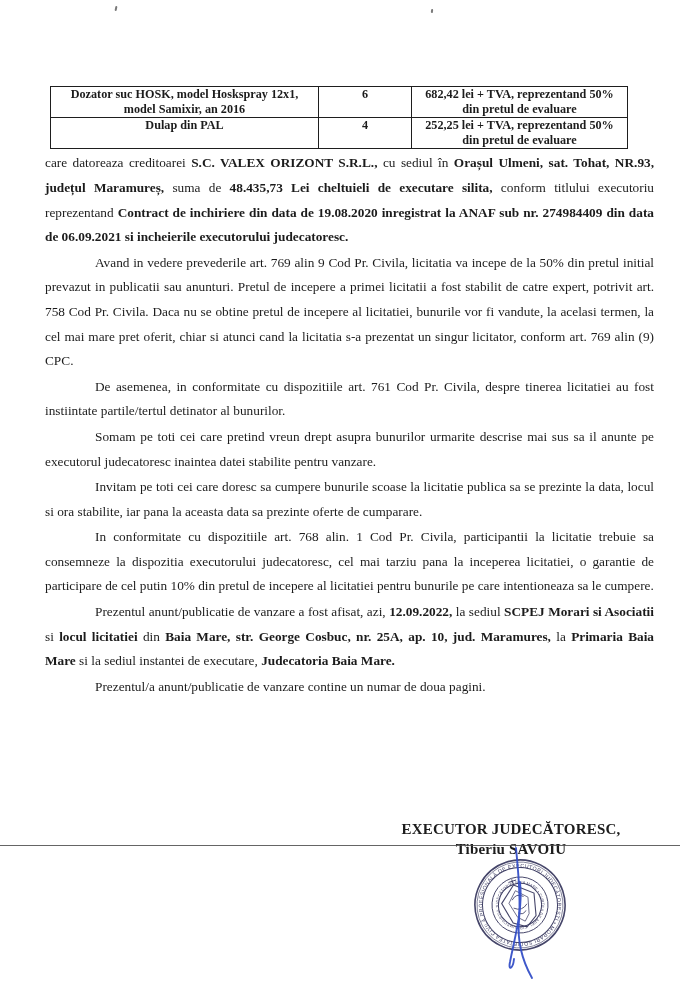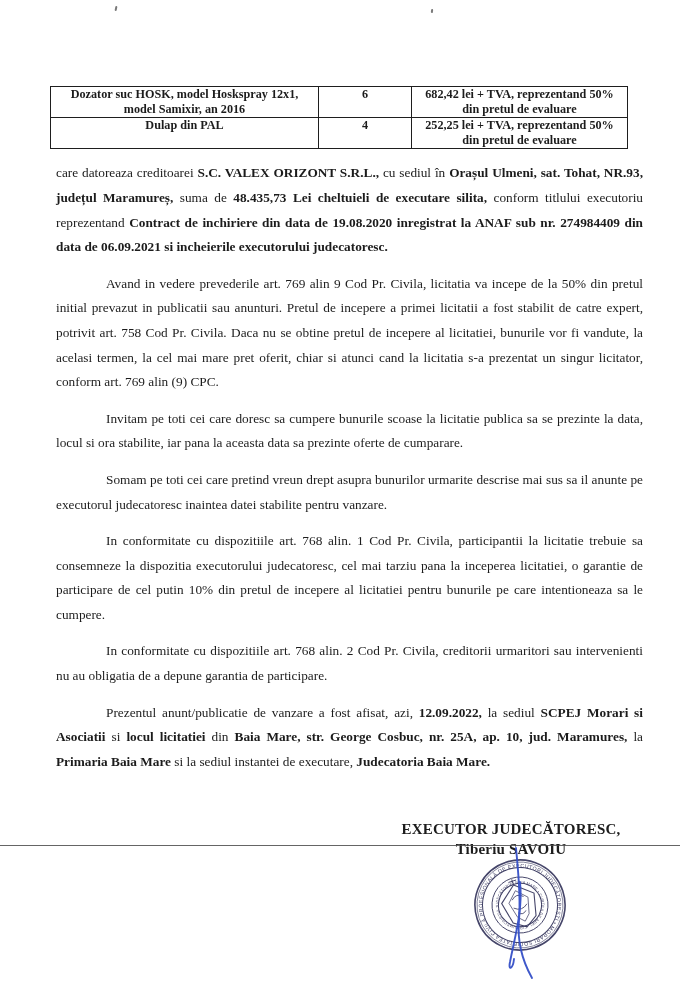--- a/index.html
+++ b/index.html
@@ -20,21 +20,21 @@
   table.goods td{
     border:1.6px solid #1e1e1e;text-align:center;vertical-align:top;
     padding:0 6px 1px 6px;
   }
   td.c-item{width:255px;}
   td.c-qty{width:80px;}
   td.c-price{width:203px;}
 
   
   .paras{margin-top:2px;font-size:13.3px;line-height:24.6px;text-align:justify;}
-  .paras p{margin:12px;}
+  .paras p{margin:1px;}
   .paras p.indent{text-indent:50px;font-family:Liberation Serif, serif;}
   .paras .b{font-weight:bold;}
 
   
   .sig{
     position:absolute;top:820px;right:42px;width:334px;text-align:center;
     font-weight:bold;font-size:15px;line-height:19.5px;letter-spacing:.2px;
   }
 
   
@@ -70,25 +70,26 @@
             <td class="c-item">Dulap din PAL</td>
             <td class="c-qty">4</td>
             <td class="c-price">252,25 lei + TVA, reprezentand 50% din pretul de evaluare</td>
           </tr>
         </tbody>
     </table>
 
     <div class="paras">
         <p><span>care datoreaza creditoarei </span><span class="b">S.C. VALEX ORIZONT S.R.L.,</span><span> cu sediul în </span><span class="b">Orașul Ulmeni, sat. Tohat, NR.93, județul Maramureș,</span><span> suma de </span><span class="b">48.435,73 Lei cheltuieli de executare silita,</span><span> conform titlului executoriu reprezentand </span><span class="b">Contract de inchiriere din data de 19.08.2020 inregistrat la ANAF sub nr. 274984409 din data de 06.09.2021 si incheierile executorului judecatoresc.</span></p>
         <p class="indent"><span>Avand in vedere prevederile art. 769 alin 9 Cod Pr. Civila, licitatia va incepe de la 50% din pretul initial prevazut in publicatii sau anunturi. Pretul de incepere a primei licitatii a fost stabilit de catre expert, potrivit art. 758 Cod Pr. Civila. Daca nu se obtine pretul de incepere al licitatiei, bunurile vor fi vandute, la acelasi termen, la cel mai mare pret oferit, chiar si atunci cand la licitatia s-a prezentat un singur licitator, conform art. 769 alin (9) CPC.</span></p>
+        <p class="indent"><span>De asemenea, in conformitate cu dispozitiile art. 761 Cod Pr. Civila, despre tinerea licitatiei au fost instiintate partile/tertul detinator al bunurilor.</span></p>
+        <p class="indent"><span>Somam pe toti cei care pretind vreun drept asupra bunurilor urmarite descrise mai sus sa il anunte pe executorul judecatoresc inaintea datei stabilite pentru vanzare.</span></p>
         <p class="indent"><span>Invitam pe toti cei care doresc sa cumpere bunurile scoase la licitatie publica sa se prezinte la data, locul si ora stabilite, iar pana la aceasta data sa prezinte oferte de cumparare.</span></p>
-        <p class="indent"><span>Somam pe toti cei care pretind vreun drept asupra bunurilor urmarite descrise mai sus sa il anunte pe executorul judecatoresc inaintea datei stabilite pentru vanzare.</span></p>
         <p class="indent"><span>In conformitate cu dispozitiile art. 768 alin. 1 Cod Pr. Civila, participantii la licitatie trebuie sa consemneze la dispozitia executorului judecatoresc, cel mai tarziu pana la inceperea licitatiei, o garantie de participare de cel putin 10% din pretul de incepere al licitatiei pentru bunurile pe care intentioneaza sa le cumpere.</span></p>
-        <p class="indent"><span>In conformitate cu dispozitiile art. 768 alin. 2 Cod Pr. Civila, creditorii urmaritori sau intervenienti nu au obligatia de a depune garantia de participare.</span></p>
         <p class="indent"><span>Prezentul anunt/publicatie de vanzare a fost afisat, azi, </span><span class="b">12.09.2022,</span><span> la sediul </span><span class="b">SCPEJ Morari si Asociatii</span><span> si </span><span class="b">locul licitatiei</span><span> din </span><span class="b">Baia Mare, str. George Cosbuc, nr. 25A, ap. 10, jud. Maramures,</span><span> la </span><span class="b">Primaria Baia Mare</span><span> si la sediul instantei de executare, </span><span class="b">Judecatoria Baia Mare.</span></p>
+        <p class="indent"><span>Prezentul/a anunt/publicatie de vanzare contine un numar de doua pagini.</span></p>
       </div>
 
   </div>
 
   <div class="sig">
     <div>EXECUTOR JUDECĂTORESC,</div>
     <div>Tiberiu SAVOIU</div>
   </div>
 
   <div class="scanline"></div>

